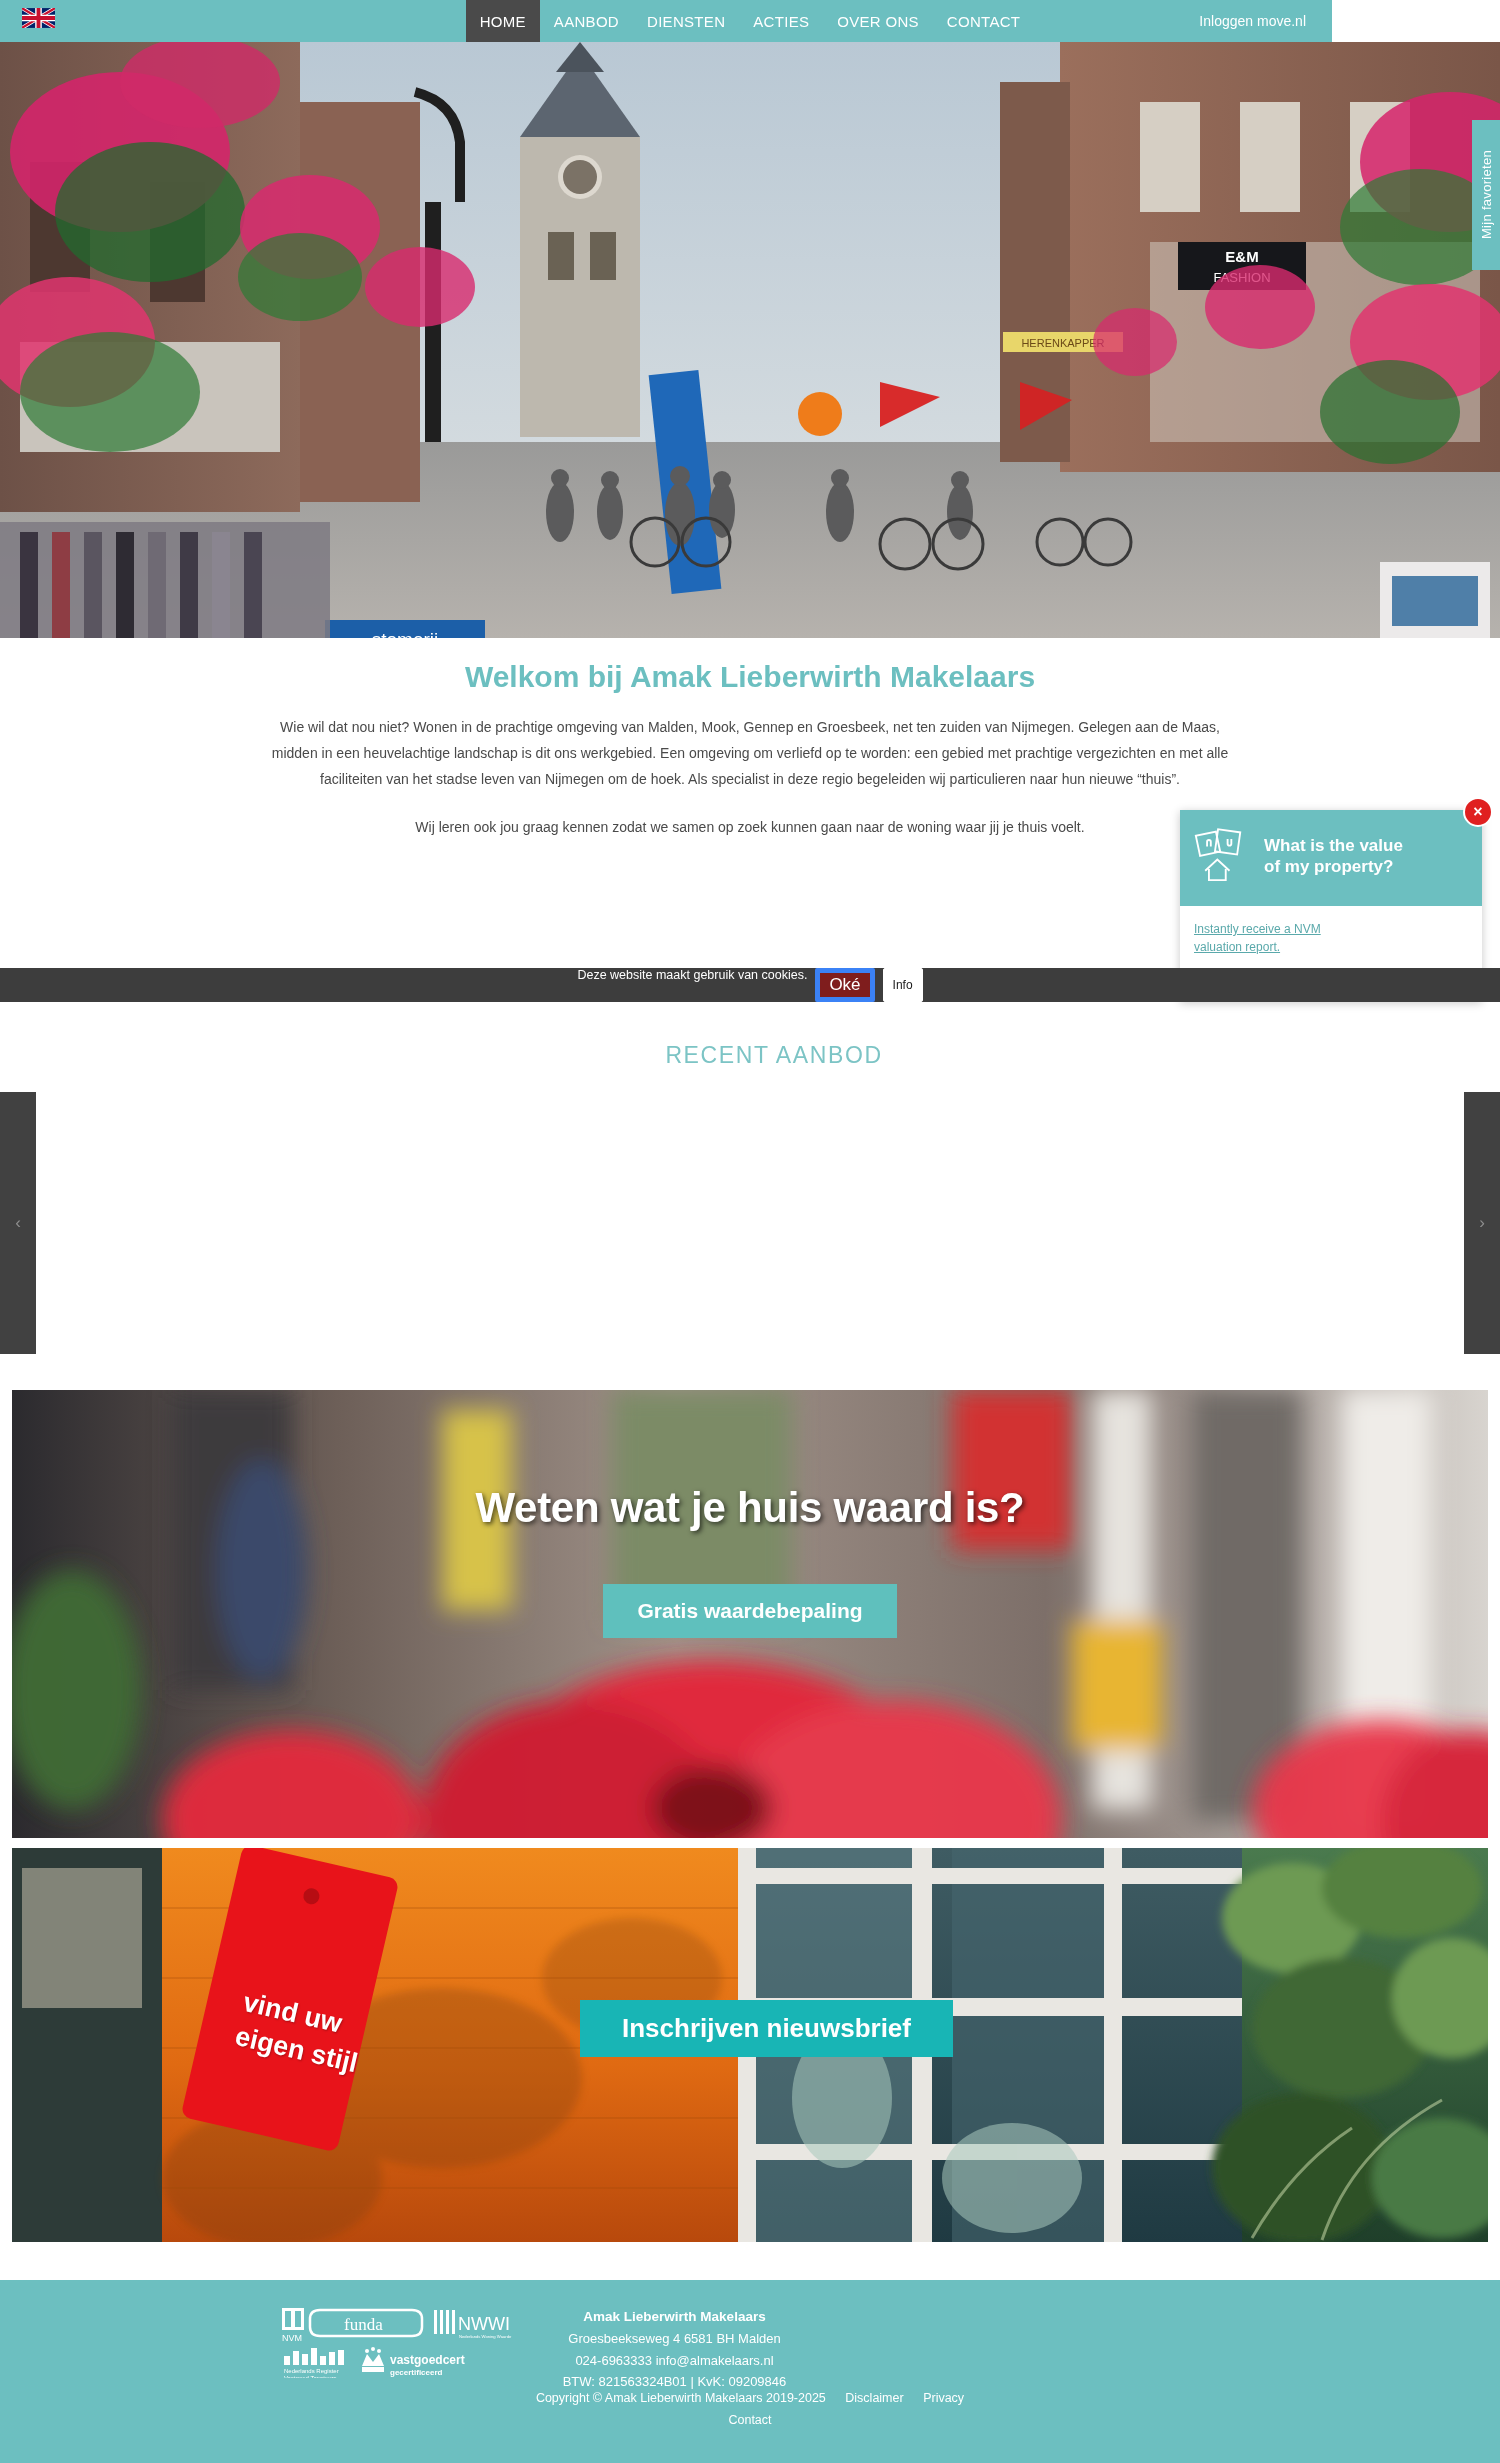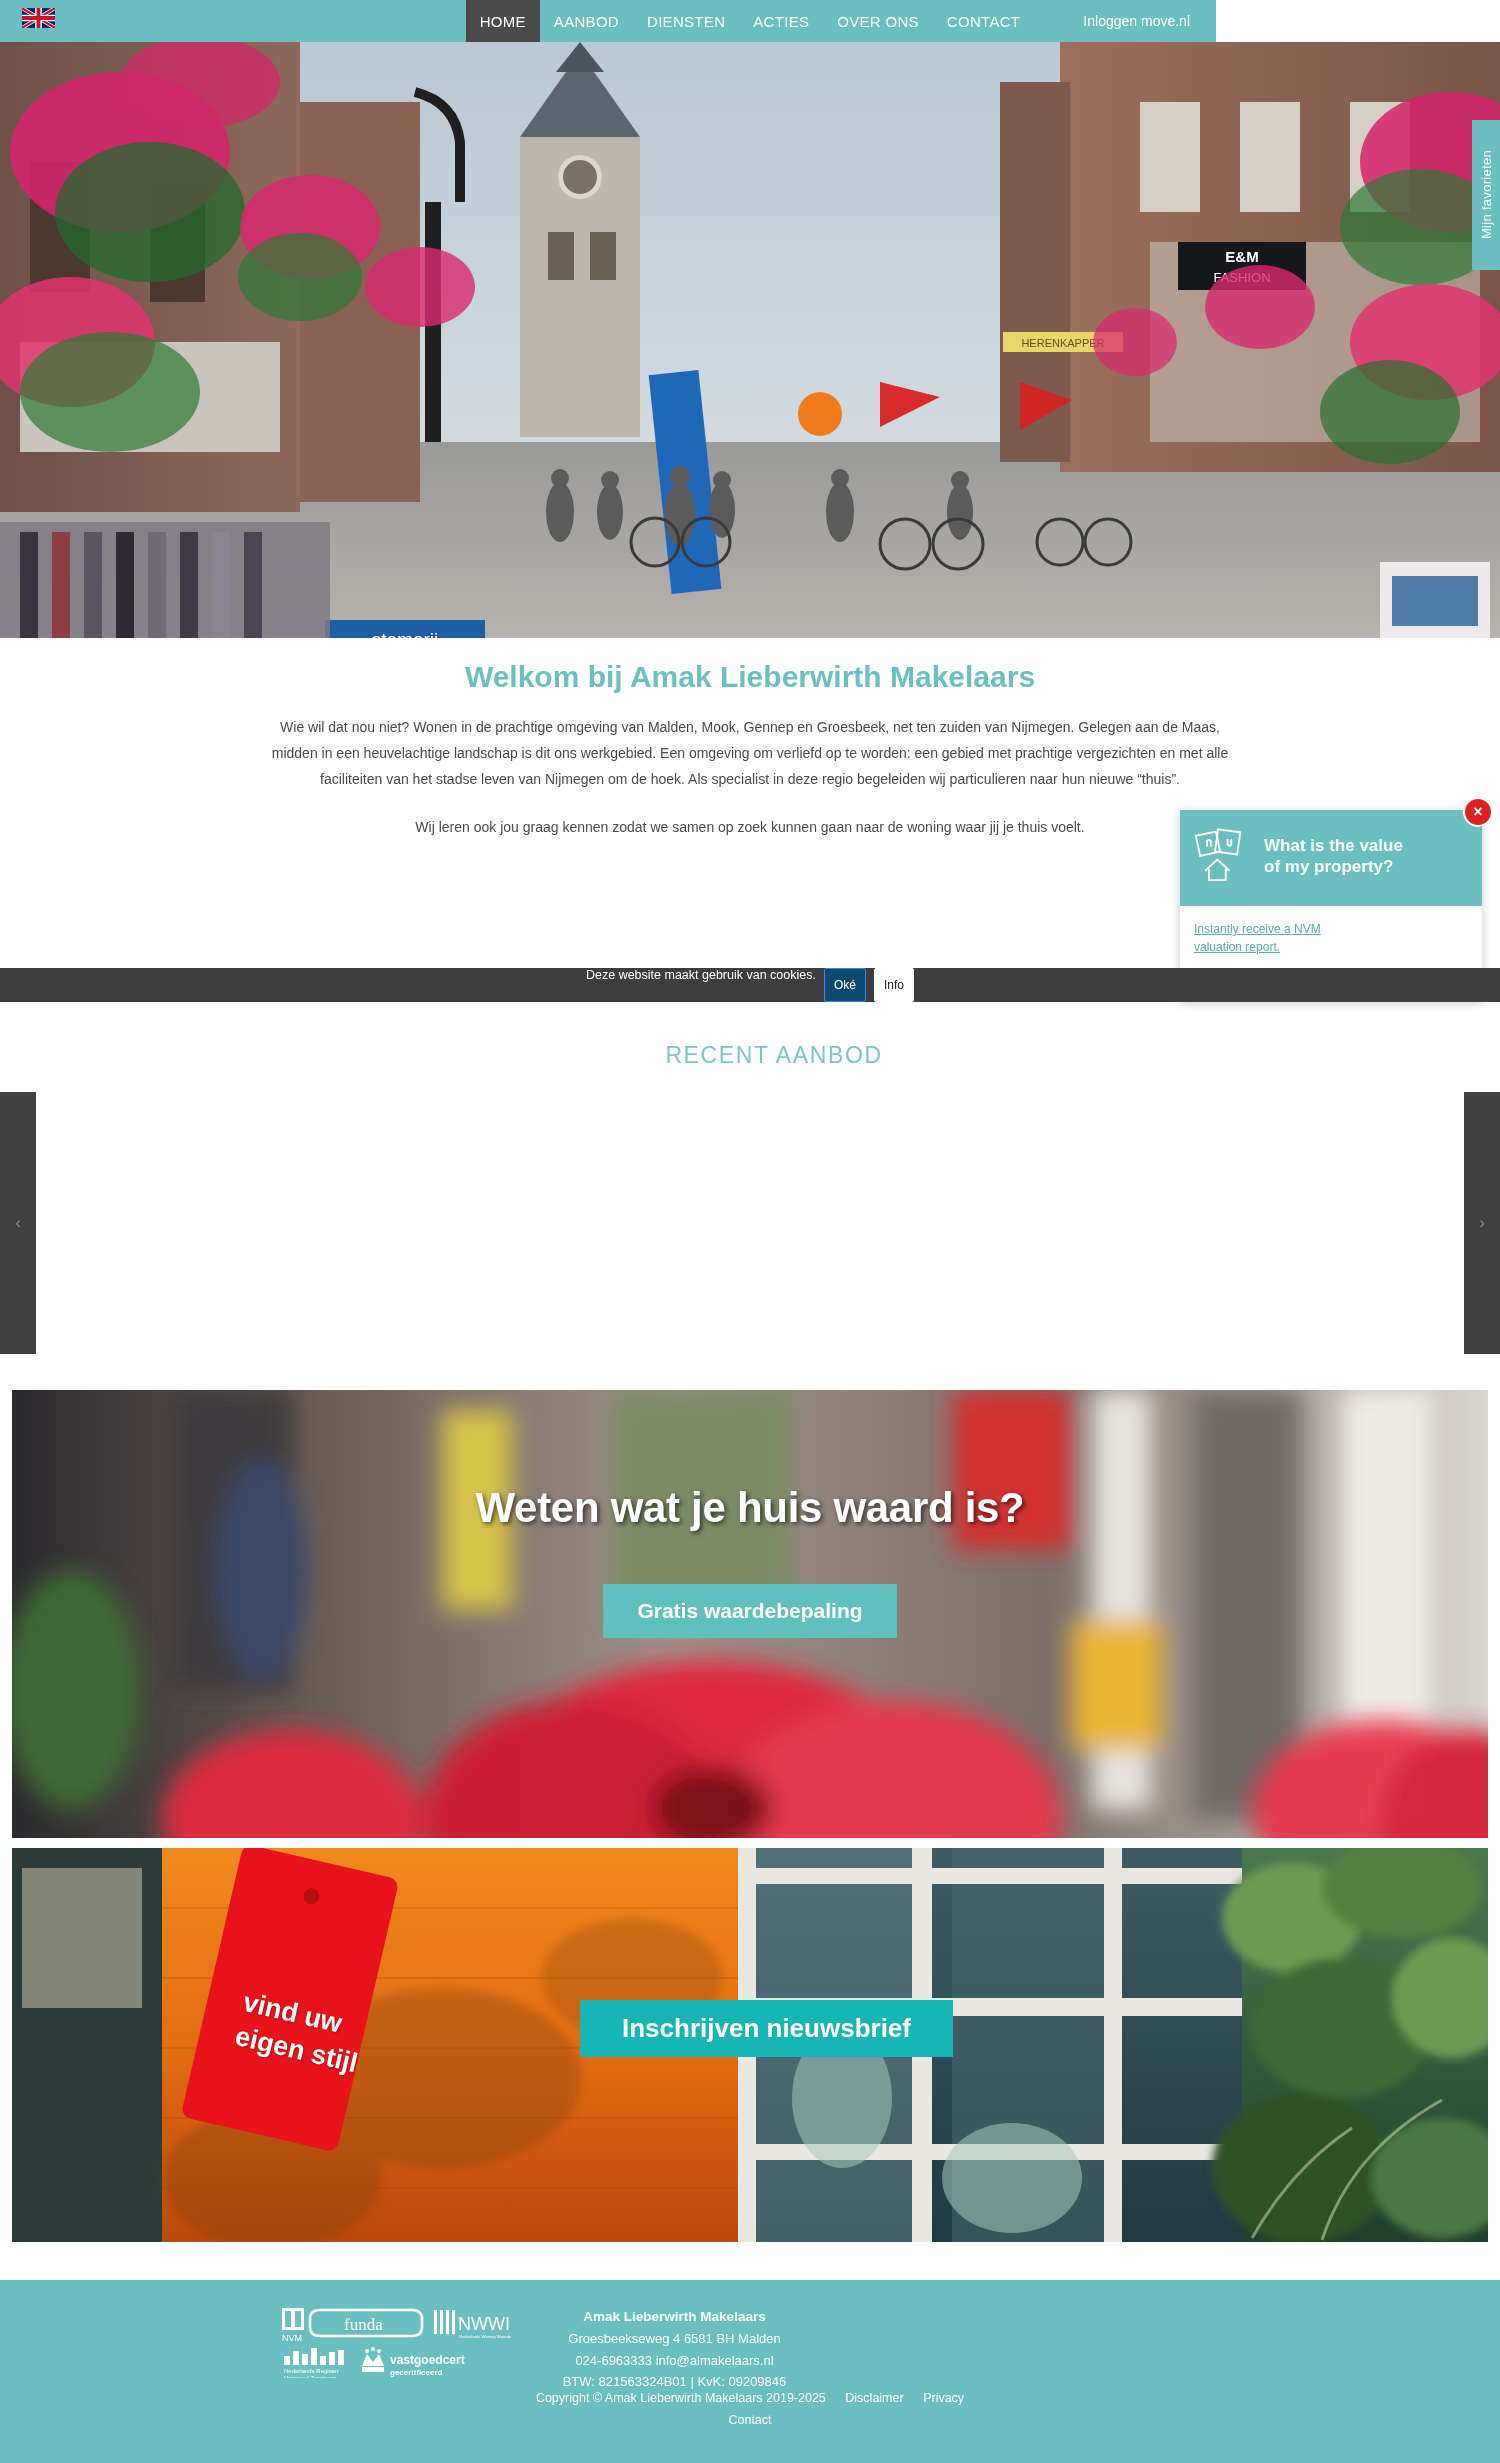--- a/index.html
+++ b/index.html
@@ -6,21 +6,21 @@
   * { box-sizing: border-box; margin: 0; padding: 0; }
   html, body {
     width: 1500px;
     background: #ffffff;
     font-family: "Liberation Sans", sans-serif;
   }
   body { position: relative; width: 1500px; height: 2463px; overflow: hidden; }
 
   
   .topnav {
-    position: absolute; top: 0; left: 0; width: 1216px; height: 42px;
+    position: absolute; top: 0; left: 0; width: 1332px; height: 42px;
     background: #6cbfc0;
     display: flex; align-items: center;
   }
   .flag-wrap { position: absolute; left: 22px; top: 8px; width: 33px; height: 20px; }
   .flag-wrap svg { display: block; }
   .nav-items {
     position: absolute; left: 0; width: 1500px; top: 0; height: 42px;
     display: flex; align-items: stretch; justify-content: center;
   }
   .nav-item {
@@ -105,22 +105,22 @@
   }
 
   
   .cookiebar {
     position: absolute; top: 968px; left: 0; width: 1500px; height: 34px;
     background: #3d3d3d; color: #ffffff;
     display: flex; justify-content: center; gap: 8px;
     font-size: 12.5px; z-index: 30;
   }
   .cookie-ok {
-    background: #0c4a6e; color: #fff; border: 1px solid #3b82f6;
-    padding: 1px 9px; font-size: 12px; border-radius: 2px; cursor: pointer;
+    background: #7f1d1d; color: #fff; border: 5px solid #3b82f6;
+    padding: 1px 9px; font-size: 17px; border-radius: 2px; cursor: pointer;
     font-family: "Liberation Sans", sans-serif;
   }
   .cookie-info {
     background: #ffffff; color: #1a1a1a; border: 1px solid #ffffff;
     padding: 1px 9px; font-size: 12px; border-radius: 2px; cursor: pointer;
     font-family: "Liberation Sans", sans-serif;
   }
 
   
   .recent-wrap {

